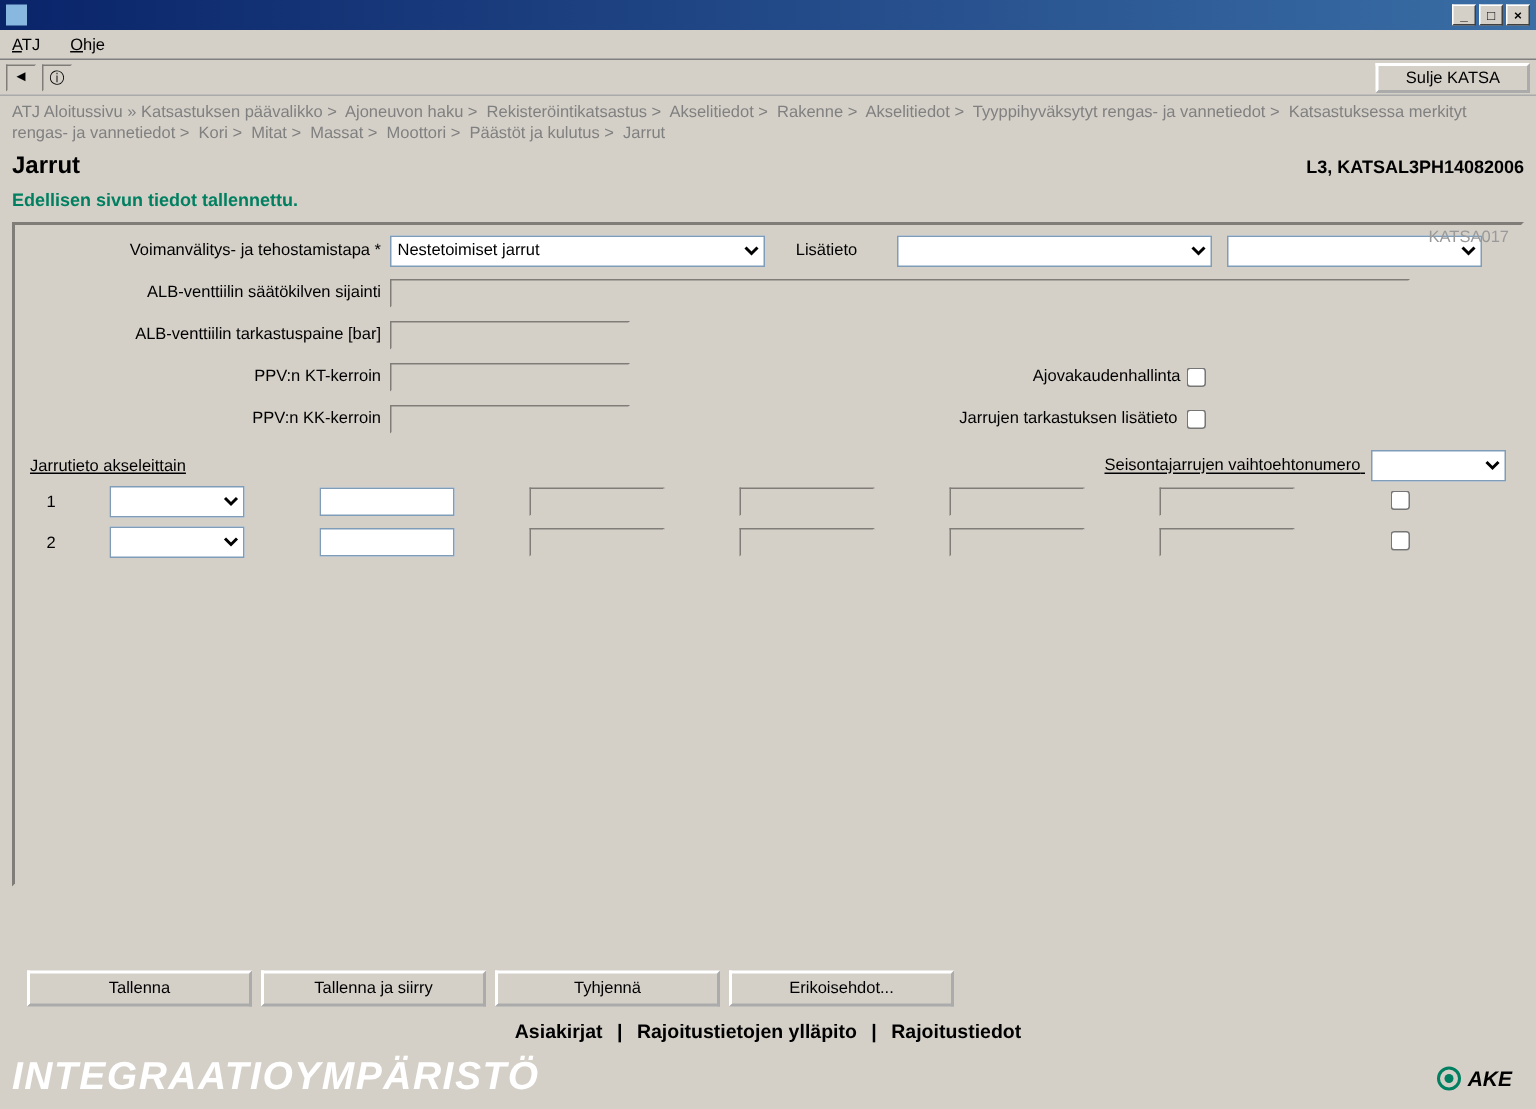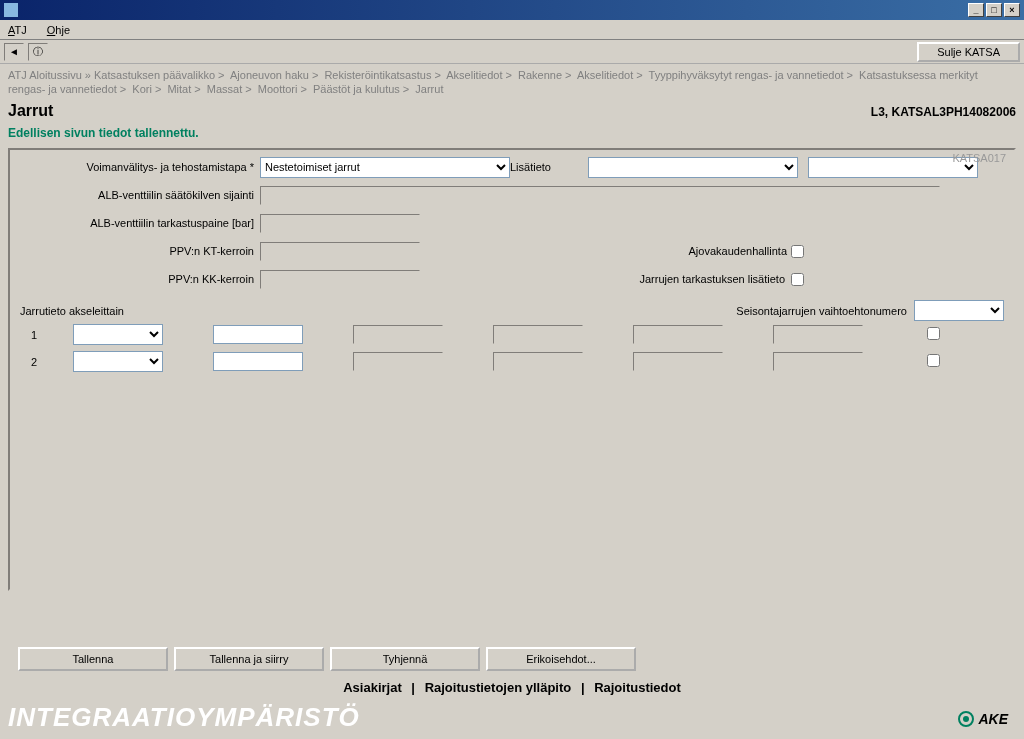--- a/index.html
+++ b/index.html
@@ -30,29 +30,29 @@
 .page-title { font-weight: bold; font-size: 16px; color: #000; padding: 4px 0; }
 .page-code-right { font-weight: bold; font-size: 12px; }
 
 .status-msg { color: #008060; font-weight: bold; font-size: 12px; padding: 2px 0 8px 0; }
 
 .form-panel { border: 2px inset #d4d0c8; background: #d4d0c8; padding: 6px 10px 4px 10px; position: relative; }
 .form-code { position: absolute; top: 2px; right: 8px; color: #999; font-size: 11px; }
 
 .form-row { display: flex; align-items: center; margin-bottom: 6px; min-height: 22px; }
 .form-label { text-align: right; padding-right: 6px; width: 240px; }
-.form-label-narrow { text-align: left; padding-right: 6px; width: 78px; }
+.form-label-narrow { text-align: center; padding-right: 6px; width: 88px; }
 
 select { font-family: inherit; font-size: 11px; height: 21px; background: white; border: 1px solid #7f9db9; }
 input[type="text"] { font-family: inherit; font-size: 11px; height: 19px; border: 1px inset #d4d0c8; background: #d4d0c8; padding: 0 4px; }
 input[type="text"].white { background: white; border: 1px solid #7f9db9; }
 input[type="text"]:disabled { background: #d4d0c8; }
 input[type="checkbox"] { width: 13px; height: 13px; }
 
-.section-label { font-size: 11px; padding: 4px 0 0 0; display: flex; justify-content: space-between; align-items: center; }
+.section-label { font-size: 11px; padding: 4px 0 0 0; display: flex; justify-content: space-between; align-items: center; text-decoration: underline; }
 
 .table-header { display: flex; background: #d4d0c8; border-top: 1px solid #fff; border-left: 1px solid #fff; }
 .th { border-right: 1px solid #808080; border-bottom: 1px solid #808080; border-top: 1px solid #fff; padding: 2px 6px; text-align: center; font-size: 11px; }
 .table-row { display: flex; align-items: center; padding: 3px 0; }
 .td { padding: 0 4px; text-align: center; }
 
 .col-num { width: 28px; }
 .col-type { width: 140px; }
 .col-paks { width: 140px; }
 .col-vipu { width: 140px; }

